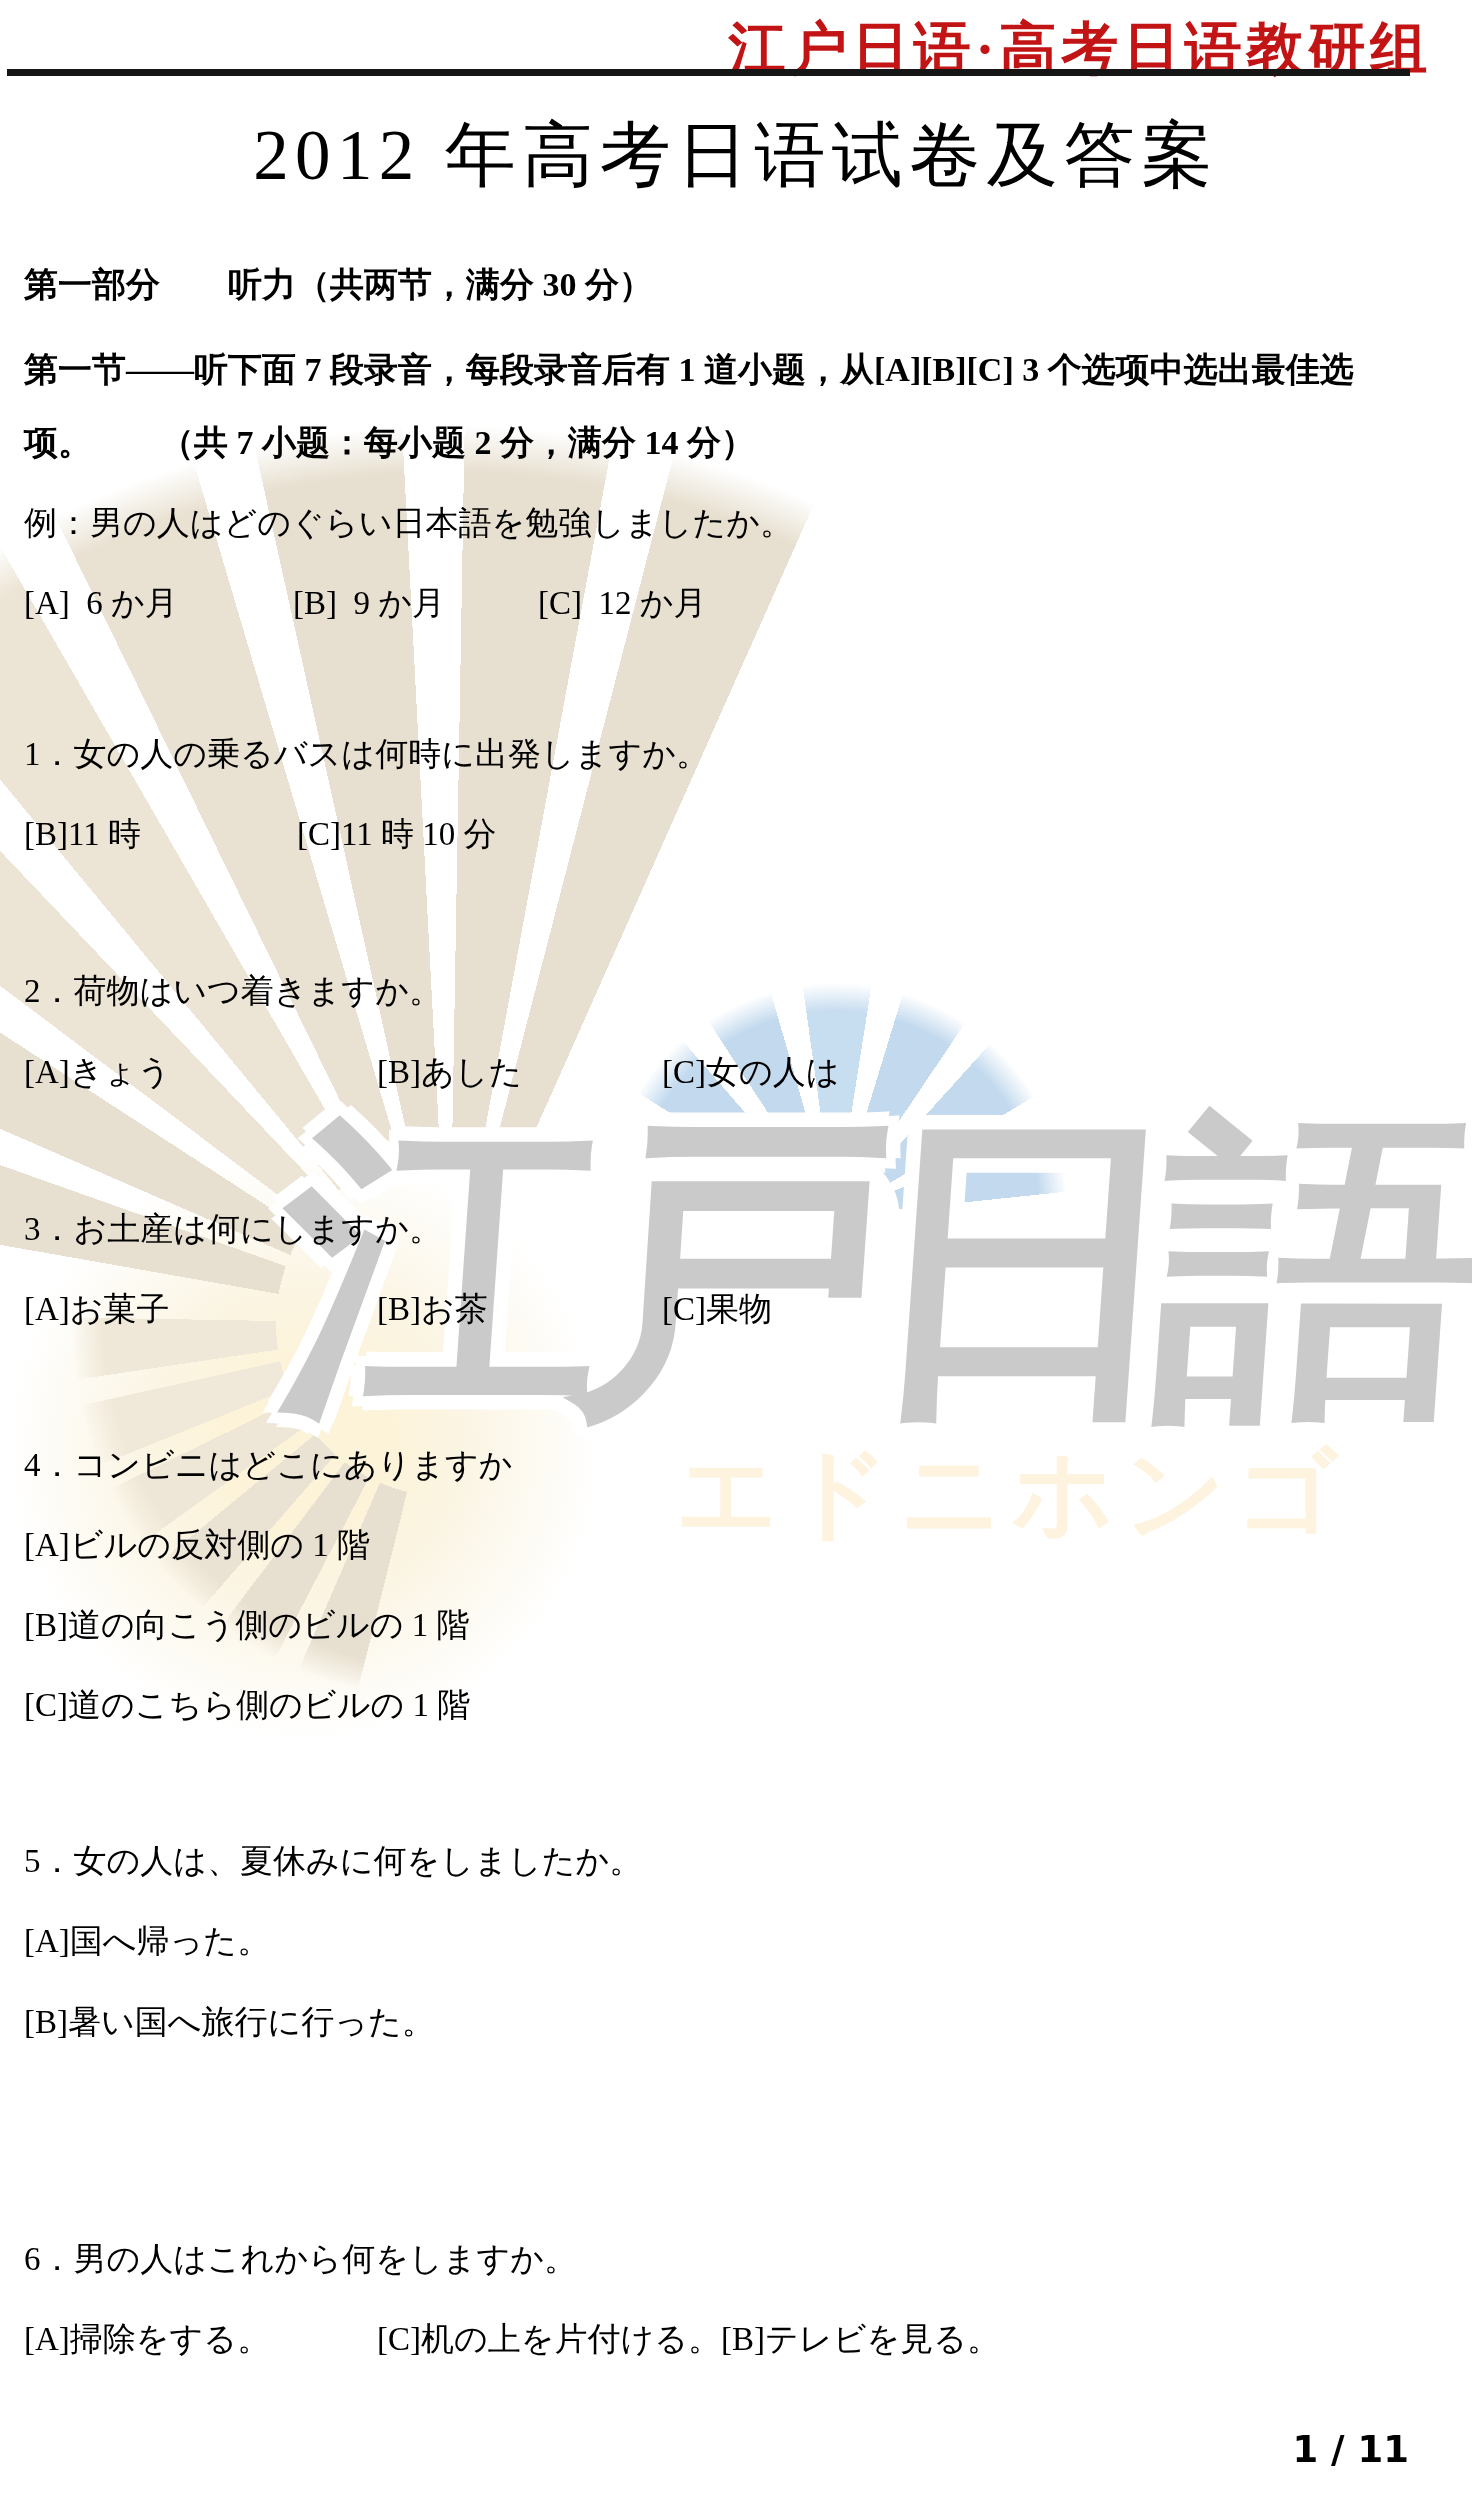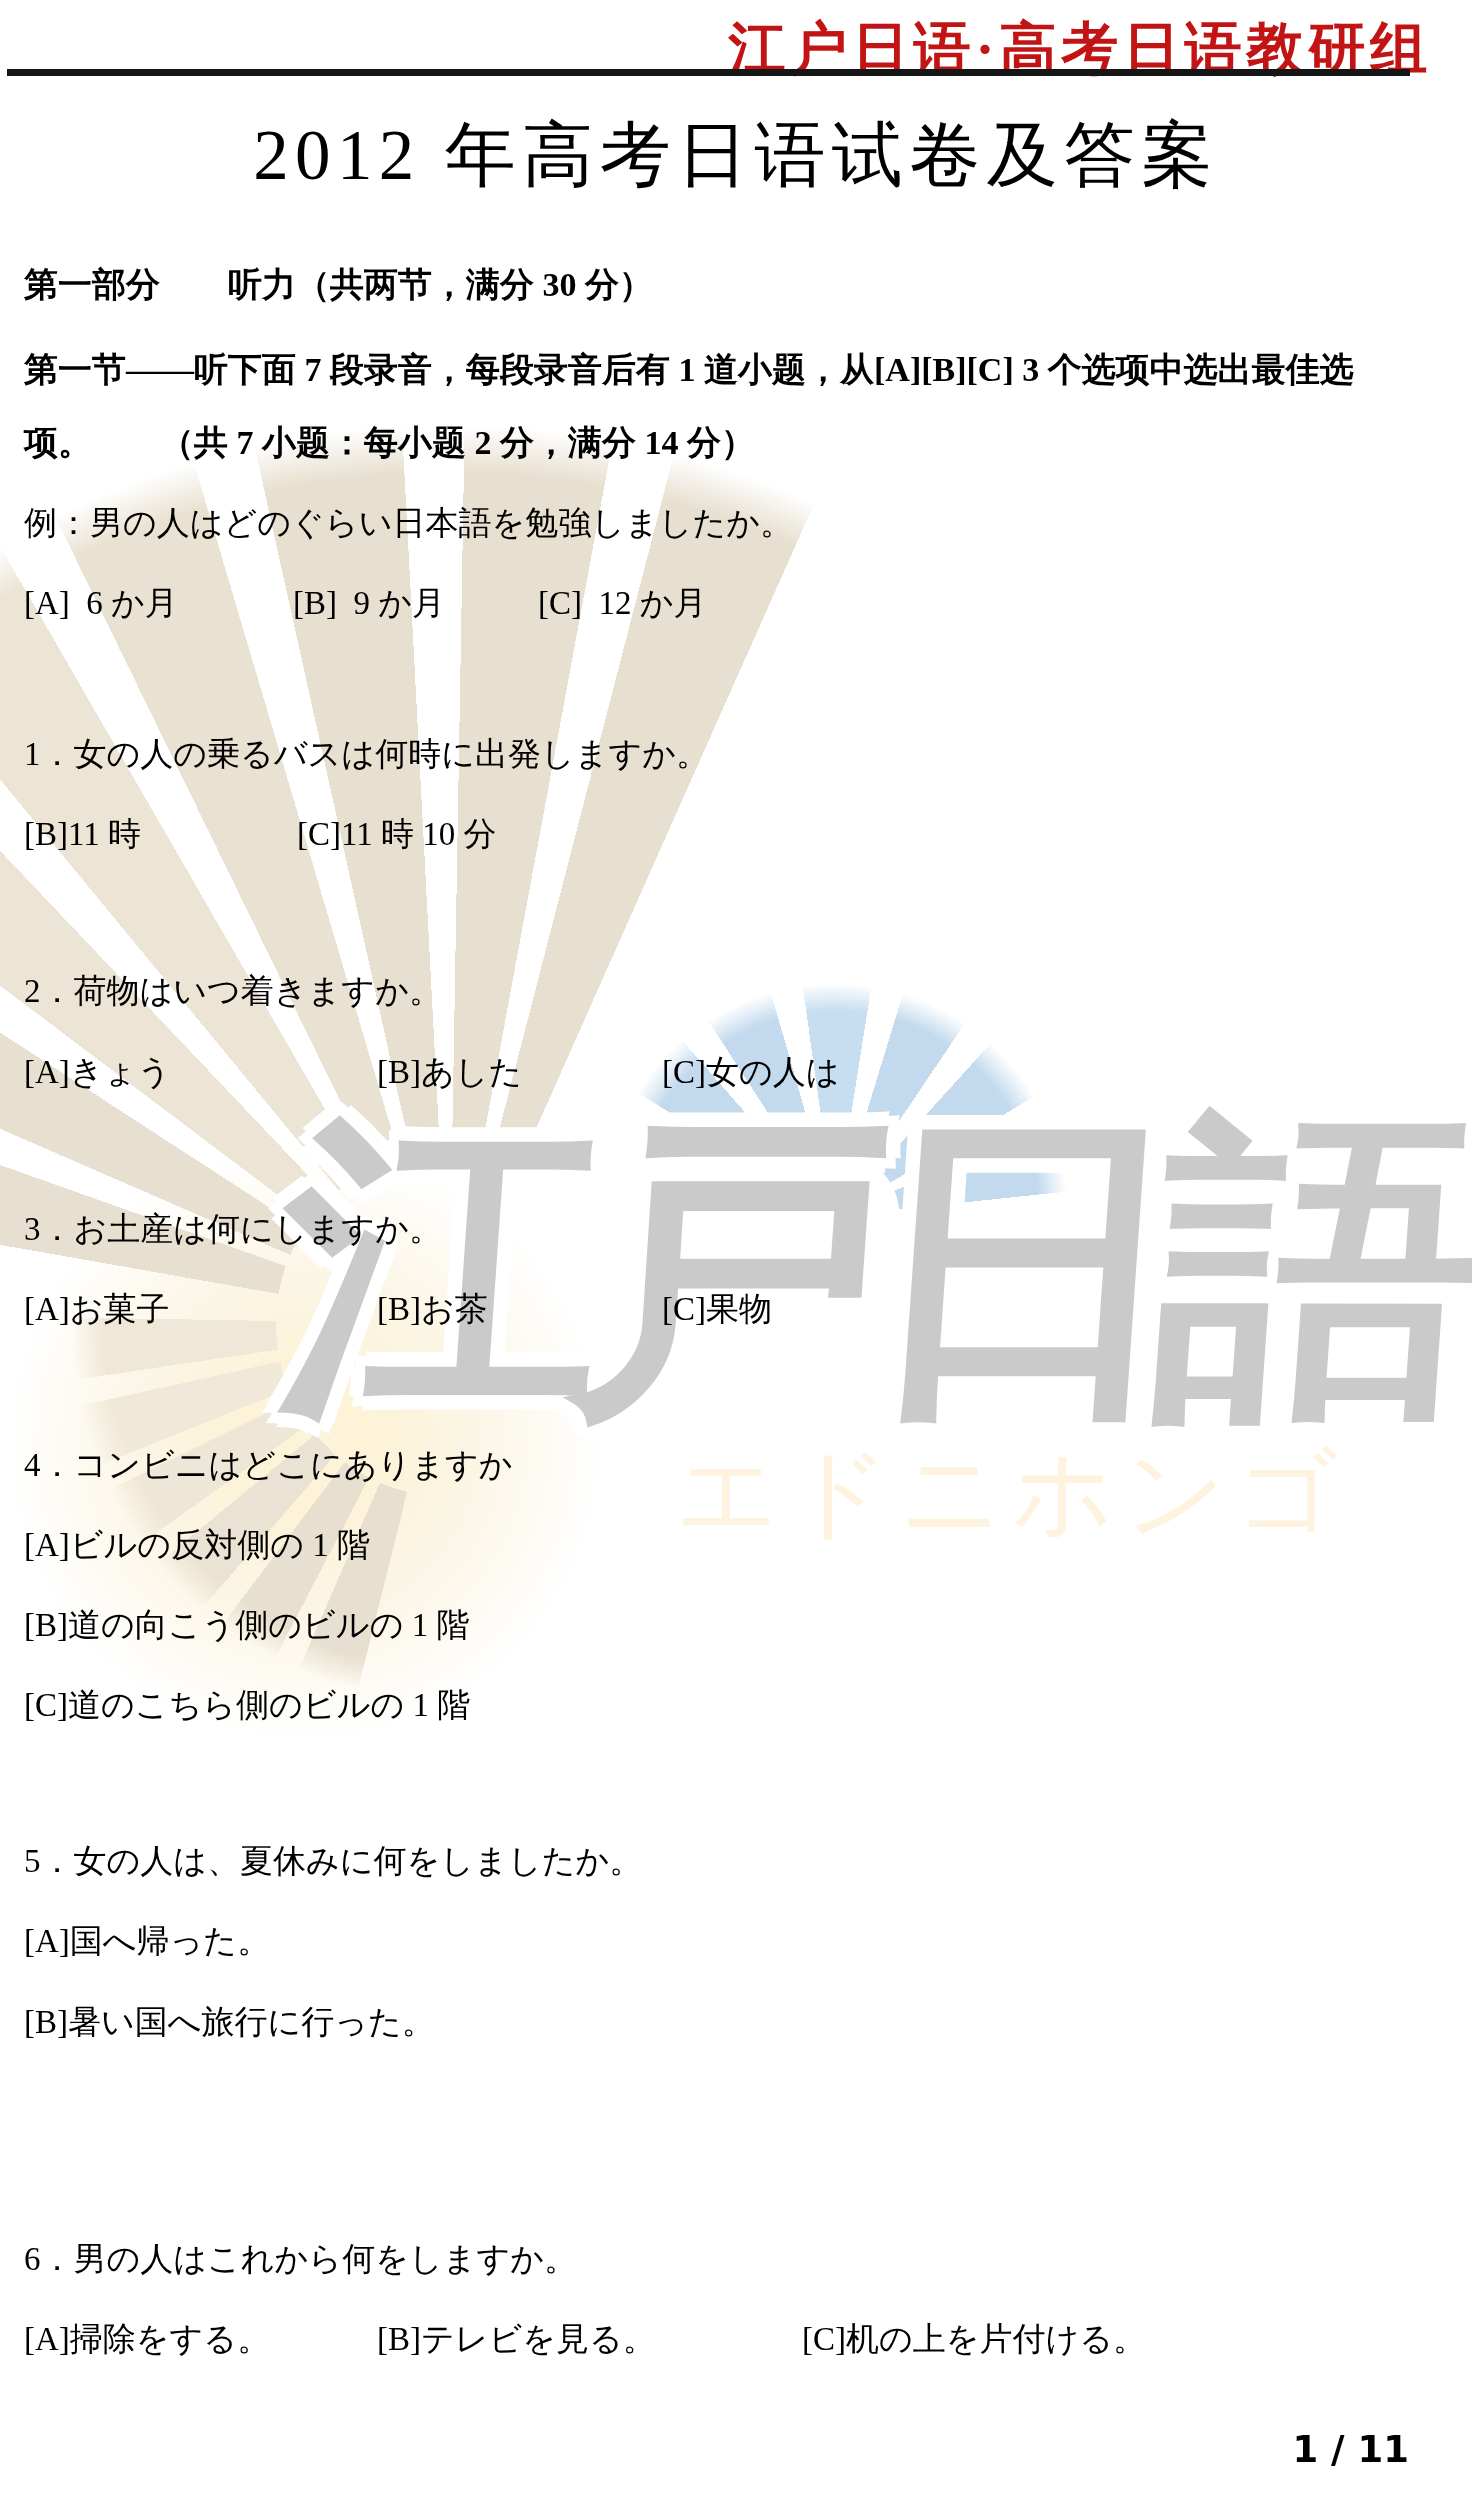--- a/index.html
+++ b/index.html
@@ -56,21 +56,21 @@
     mask-image:radial-gradient(circle,transparent 0 64px,#000 65px 205px,transparent 233px);
   }
   .calli{
     left:281px;top:1106px;font-size:321px;line-height:1;font-weight:700;
     color:#cacaca;letter-spacing:-28px;white-space:pre;transform:skewX(-4deg);
     font-family:"DejaVu Serif","Liberation Serif",serif;
     text-shadow:14.4px 0 0 #fff,-14.4px 0 0 #fff,0 14.4px 0 #fff,0 -14.4px 0 #fff,
                 10.4px 10.4px 0 #fff,-10.4px 10.4px 0 #fff,10.4px -10.4px 0 #fff,-10.4px -10.4px 0 #fff;
   }
   .kana{
-    left:676px;top:1443px;font-size:100px;line-height:1;font-weight:400;
+    left:676px;top:1443px;font-size:100px;line-height:1;font-weight:700;
     color:#fdf3de;letter-spacing:9.6px;white-space:pre;
     font-family:"DejaVu Sans","Liberation Sans",sans-serif;
     text-shadow:6.4px 0 0 #fff,-6.4px 0 0 #fff,0 6.4px 0 #fff,0 -6.4px 0 #fff;
   }
   
   .content{position:absolute;inset:0;z-index:2;}
   .brand{
     position:absolute;top:11.2px;right:40px;font-size:57px;font-weight:700;
     color:#c21414;letter-spacing:4.8px;white-space:pre;
   }
@@ -145,20 +145,20 @@
     <p class="line" style="top:1603px">[B]道の向こう側のビルの 1 階</p>
     <p class="line" style="top:1683px">[C]道のこちら側のビルの 1 階</p>
 
     <p class="line" style="top:1839px">5．女の人は、夏休みに何をしましたか。</p>
     <p class="line" style="top:1919px">[A]国へ帰った。</p>
     <p class="line" style="top:2000px">[B]暑い国へ旅行に行った。</p>
 
     <p class="line" style="top:2237px">6．男の人はこれから何をしますか。</p>
     <p class="line opts" style="top:2317px">
       <span class="opt" style="width:353px">[A]掃除をする。</span>
+      <span class="opt">[C]机の上を片付ける。</span>
       <span class="opt" style="width:425px">[B]テレビを見る。</span>
-      <span class="opt">[C]机の上を片付ける。</span>
     </p>
 
     <div class="footer">1 / 11</div>
   </div>
 </div>
 
 
 </body></html>

